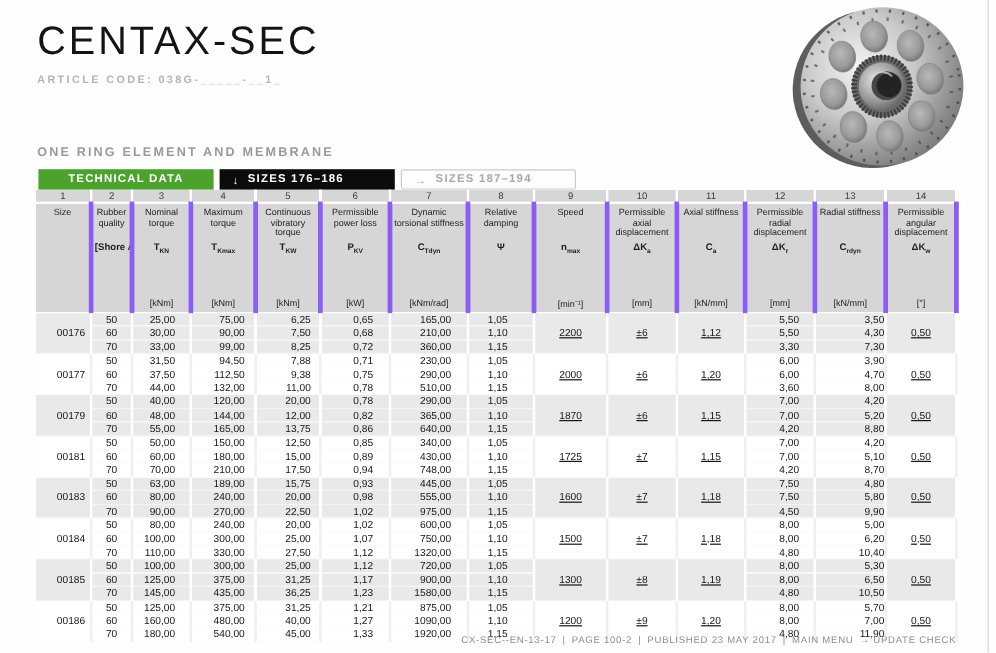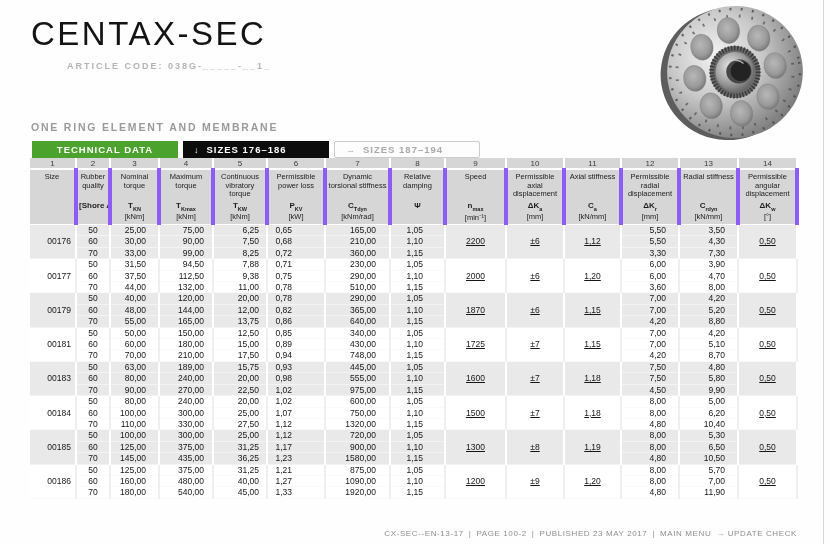--- a/index.html
+++ b/index.html
@@ -7,21 +7,21 @@
   body {
     width:830px; height:544px; position:relative; overflow:hidden;
     background:#fefefe; font-family:"Liberation Sans", sans-serif; color:#161616;
   }
   .page-edge { position:absolute; top:0; bottom:0; right:6px; width:1px; background:#d6d6d6; }
 
   
   .hdr { position:absolute; left:31px; top:16px; }
   .title { font-size:33px; line-height:36px; letter-spacing:2.5px; color:#141414; font-weight:normal; margin:0; }
   .subtitle { font-size:26px; line-height:30px; letter-spacing:5px; color:#9b9b9b; margin-top:4px; }
-  .article { font-size:9px; letter-spacing:2px; color:#b4b4b4; font-weight:bold; margin-top:9px;margin-left:36px; }
+  .article { font-size:9px; letter-spacing:2px; color:#b4b4b4; font-weight:bold; margin-top:9px; }
   .section-label { position:absolute; left:31px; top:121px; font-size:10.5px; font-weight:bold; letter-spacing:1.8px; color:#9a9a9a; }
 
   .product { position:absolute; top:2px; right:4px; width:186px; height:140px; }
 
   
   .tabs { position:absolute; left:32px; top:141px; display:flex; gap:5px; }
   .tab { height:17px; width:146px; font-size:9.5px; font-weight:bold; letter-spacing:1px;
          display:flex; align-items:center; cursor:pointer; }
   .tab-green { background:#4ba32d; color:#ffffff; justify-content:center; }
   .tab-black { background:#0c0c0c; color:#ffffff; padding-left:11px; gap:7px; }
@@ -33,36 +33,36 @@
   table { width:767px; border-collapse:collapse; table-layout:fixed; }
   td, th { overflow:hidden; white-space:nowrap; }
 
   .cnum { background:#d6d6d6; border-right:2px solid #fff; border-bottom:2px solid #fff;
           font-size:8px; color:#3c3c3c; text-align:center; height:11px; padding:0; font-weight:normal; }
   th.hcell { background:#d6d6d6; border-right:4px solid #8b5cf6; border-bottom:1px solid #fff;
              vertical-align:top; height:52px; padding:3px 1px 2px; font-weight:normal; }
   .h-name { font-size:7.5px; line-height:8.5px; color:#1d1d1d; text-align:center; min-height:28px; white-space:normal; }
   .h-sym  { font-size:8px; font-weight:bold; text-align:center; height:11px; color:#1d1d1d; }
   .h-sym sub { font-size:5.5px; }
-  .h-unit { font-size:7.5px; text-align:center; color:#1d1d1d; }
+  .h-unit { font-size:7.5px; text-align:center; color:#1d1d1d;margin-top:36px; }
 
   tbody td { font-size:8.5px; height:10.4px; line-height:10.4px; padding:0; color:#161616; }
   tr.gg td { background:#e9e9e9; border-right:2px solid #ffffff; border-bottom:1px solid #f3f3f3; }
   tr.gw td { background:#ffffff; border-right:2px solid #efefef; border-bottom:1px solid #fafafa; }
 
   td.c-size  { text-align:right; padding-right:4px; }
   td.c-shore { text-align:center; }
   td.c-tkn   { text-align:right; padding-right:12px; }
   td.c-tkmax { text-align:right; padding-right:8px; }
   td.c-tkw   { text-align:right; padding-right:7px; }
-  td.c-pkv   { text-align:right; padding-right:32px; }
+  td.c-pkv   { text-align:right; padding-right:13px; }
   td.c-ctdyn { text-align:right; padding-right:13px; }
   td.c-psi   { text-align:right; padding-right:21px; }
   td.c-dkr   { text-align:right; padding-right:12px; }
-  td.c-crdyn { text-align:right; padding-right:12px; }
+  td.c-crdyn { text-align:right; padding-right:0; }
   td.c-speed, td.c-ax, td.c-ca, td.c-ang { text-align:center;text-decoration:underline; }
 
   
   .footer { position:absolute; right:33px; bottom:6px; font-size:8px; letter-spacing:0.6px;
             color:#8e8e8e; display:flex; gap:5px; align-items:center; }
   .footer .link { cursor:pointer; }
 </style>
 </head>
 <body>
 

